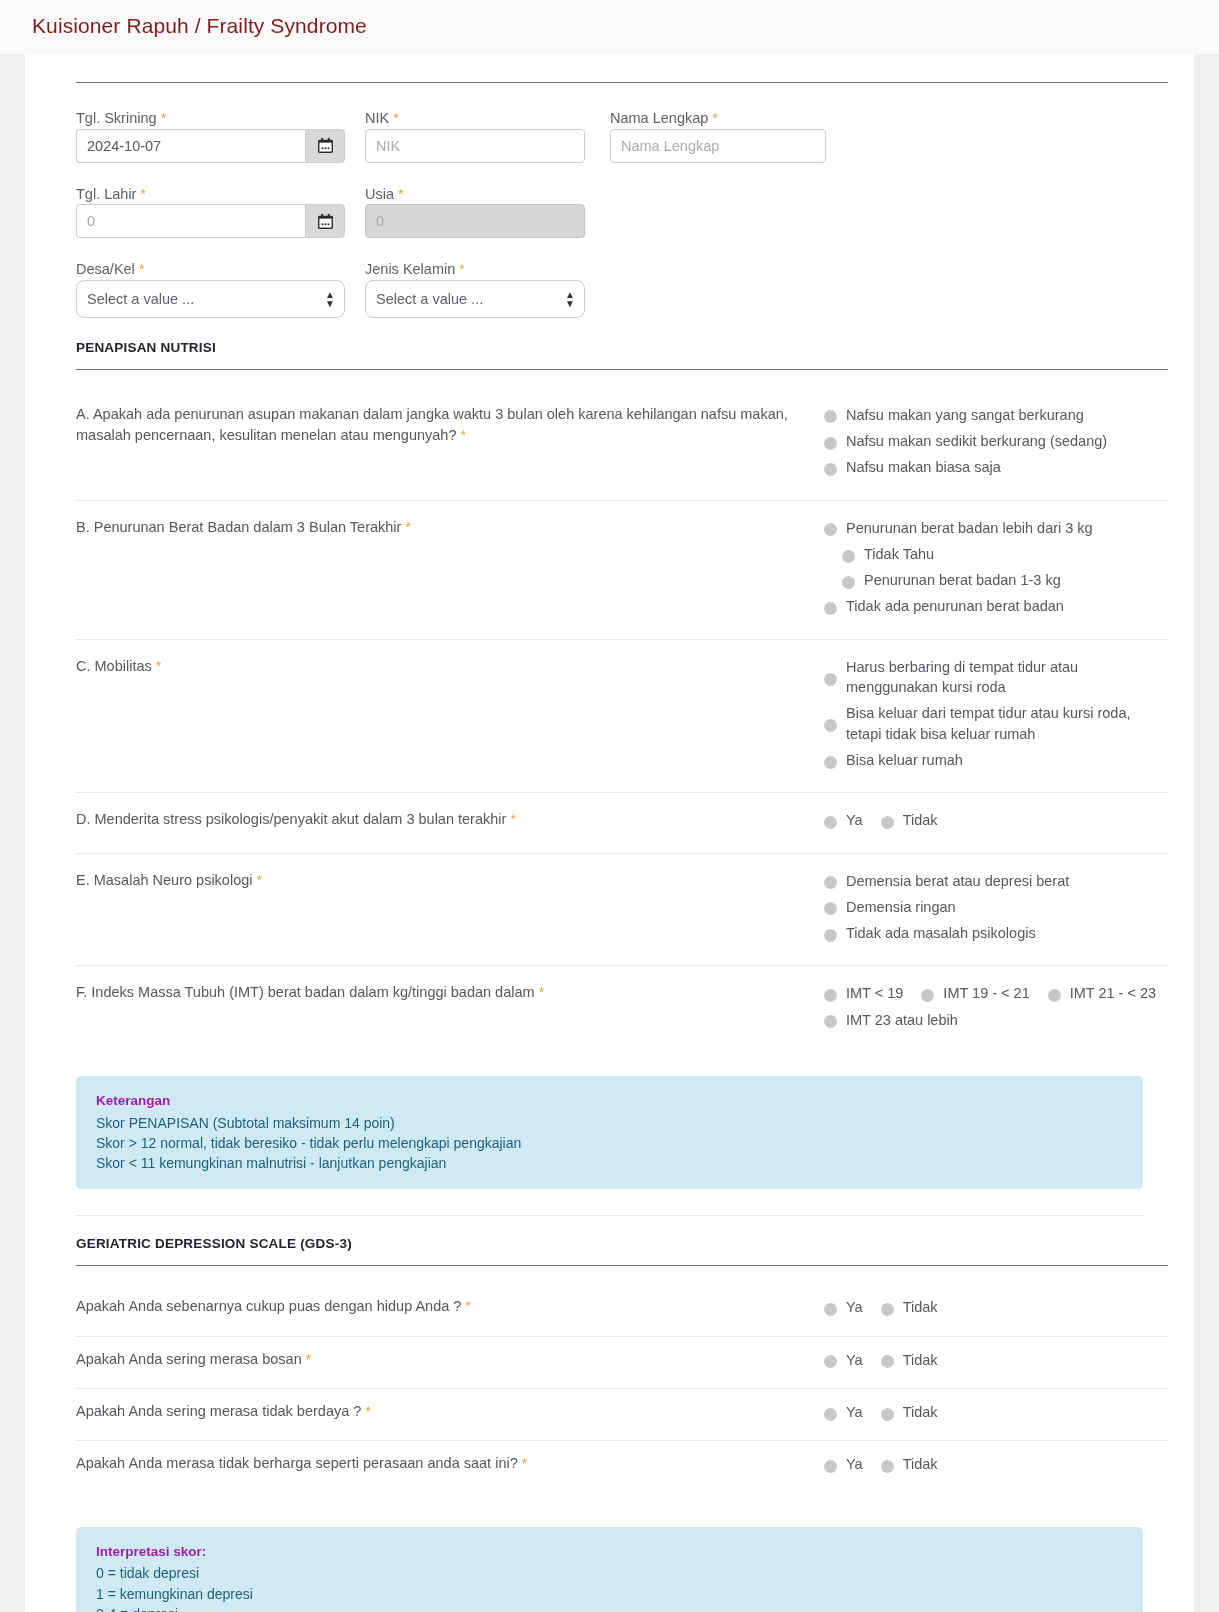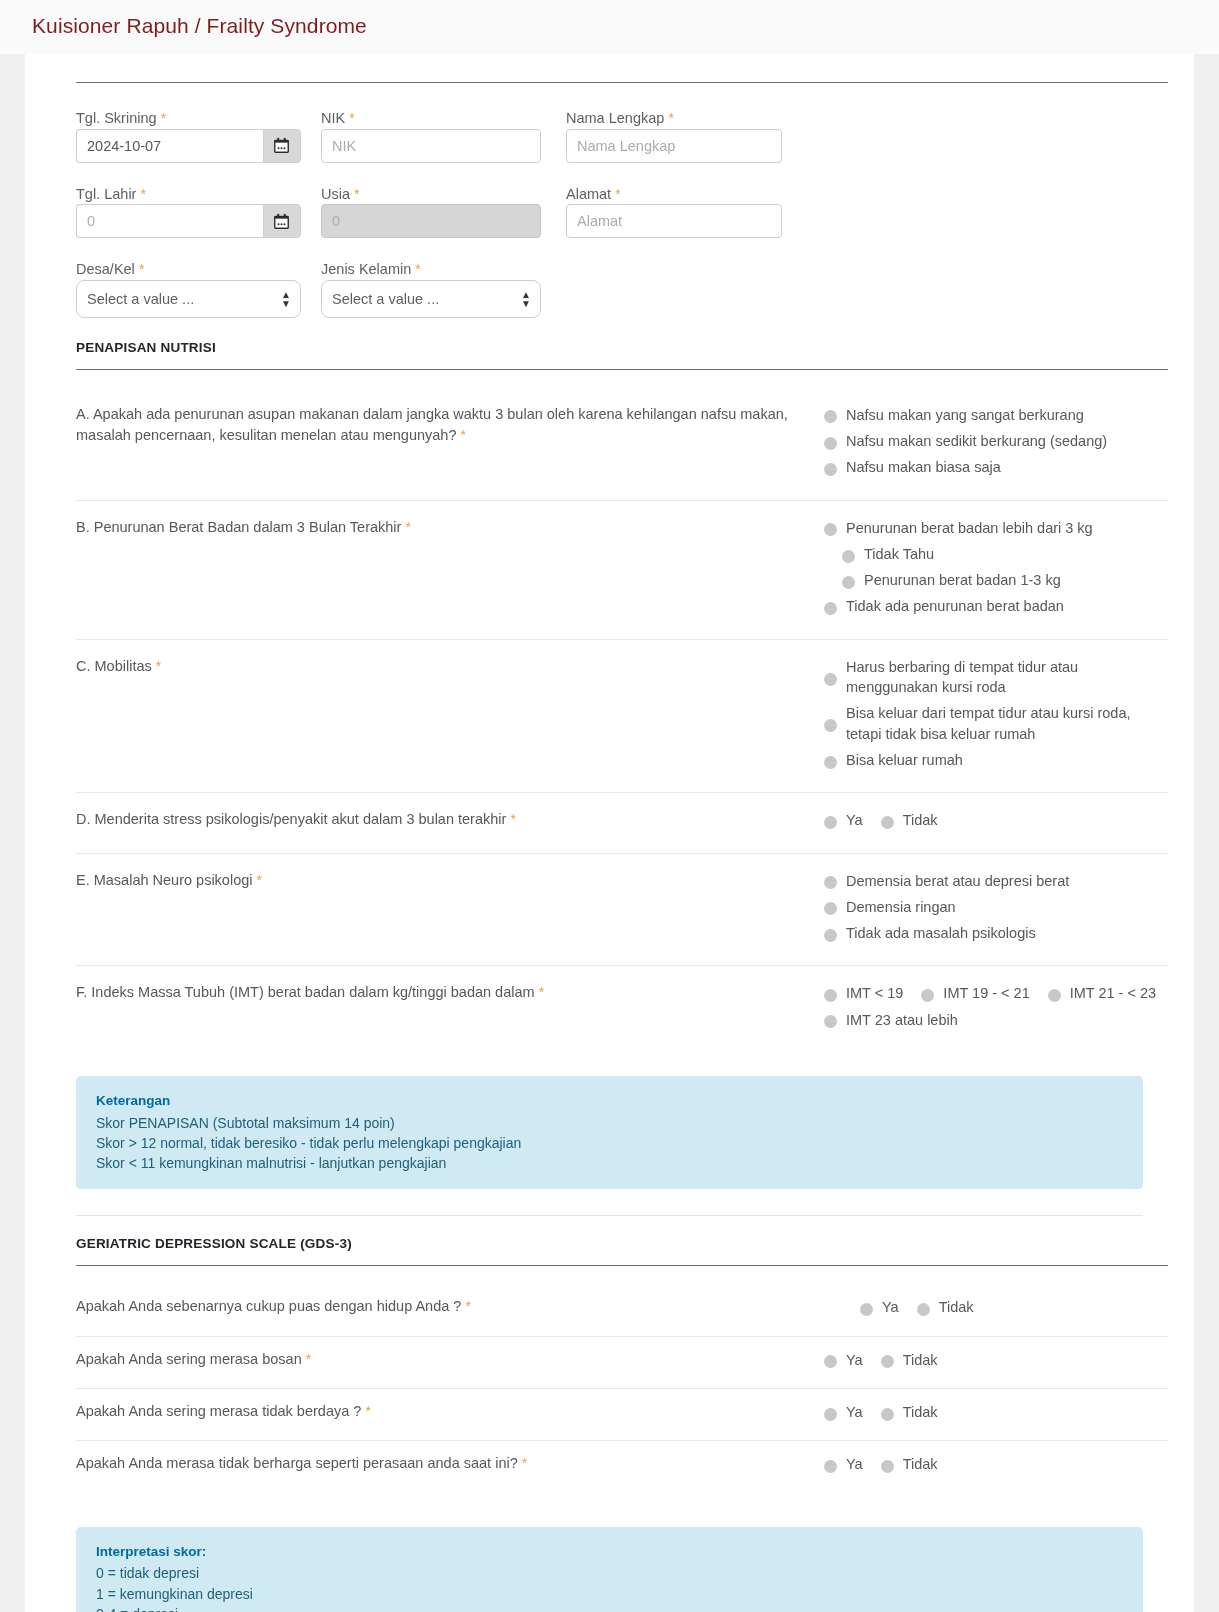--- a/index.html
+++ b/index.html
@@ -55,21 +55,21 @@
     margin-bottom: 14px;
   }
   .fld { display: flex; align-items: flex-start; flex-direction: column; }
   .fld-label {
     font-size: 14.5px;
     color: #5d6166;
     padding-top: 8px;
     line-height: 1.35;
   }
   .col-a .fld-label { width: 130px; }
-  .col-a .fld-ctl  { width: 225px; }
+  .col-a .fld-ctl  { width: 269px; }
   .col-b { margin-left: 20px; }
   .col-b .fld-label { width: 125px; }
   .col-b .fld-ctl  { width: 220px; }
   .col-c { margin-left: 25px; }
   .col-c .fld-label { width: 128px; }
   .col-c .fld-ctl  { width: 216px; }
 
   .inp {
     width: 100%;
     height: 34px;
@@ -162,21 +162,21 @@
   
   .info {
     background: #cfeaf3;
     color: #21607a;
     border-radius: 5px;
     padding: 15px 20px 16px 20px;
     margin: 24px 25px 0 25px;
     font-size: 14px;
     line-height: 1.45;
   }
-  .info b { display: block; margin-bottom: 2px; color: #0369a1; font-size: 13.5px; }
+  .info b { display: block; margin-bottom: 2px; color: #a21caf; font-size: 13.5px; }
   .info div { white-space: pre-wrap; }
 
   .spacer-rule {
     border: 0; border-top: 1px solid #e5e5e5;
     margin: 26px 25px 20px 25px;
   }
 </style>
 </head>
 <body>
 
@@ -241,26 +241,20 @@
             </div>
           </div>
         </div>
       </div>
       <div class="fld col-b">
         <div class="fld-label"><span>Usia</span> <span class="req">*</span></div>
         <div class="fld-ctl">
           <input class="inp disabled" disabled="" placeholder="0" style="">
         </div>
       </div>
-      <div class="fld col-c">
-        <div class="fld-label"><span>Alamat</span> <span class="req">*</span></div>
-        <div class="fld-ctl">
-          <input class="inp" placeholder="Alamat" style="">
-        </div>
-      </div>
     </div>
 
     <div class="ident-row">
       <div class="fld col-a">
         <div class="fld-label"><span>Desa/Kel</span> <span class="req">*</span></div>
         <div class="fld-ctl">
           <div class="sel-wrap">
             <select class="sel"><option>Select a value ...</option></select>
             <span class="sel-arrow">▲<br>▼</span>
           </div>
@@ -387,21 +381,21 @@
     <div>Skor PENAPISAN (Subtotal maksimum 14 poin)
 Skor &gt; 12 normal, tidak beresiko - tidak perlu melengkapi pengkajian
 Skor &lt; 11 kemungkinan malnutrisi - lanjutkan pengkajian</div>
   </div>
 
   <hr class="spacer-rule">
   <div class="section-title">GERIATRIC DEPRESSION SCALE (GDS-3)</div>
   <hr class="section-rule">
 
   <div id="gds-questions">
-      <div class="q-row" style="padding: 12px 0px 12px 25px; gap: 36px;">
+      <div class="q-row" style="padding: 12px 0px 12px 25px;">
         <div class="q-text">Apakah Anda sebenarnya cukup puas dengan hidup Anda ? <span class="req">*</span></div>
         <div class="q-opts"><span class="opt inline">
             <span class="radio"></span>
             <span class="lbl">Ya</span>
           </span><span class="opt inline">
             <span class="radio"></span>
             <span class="lbl">Tidak</span>
           </span></div>
       </div>
       <hr class="row-rule">

